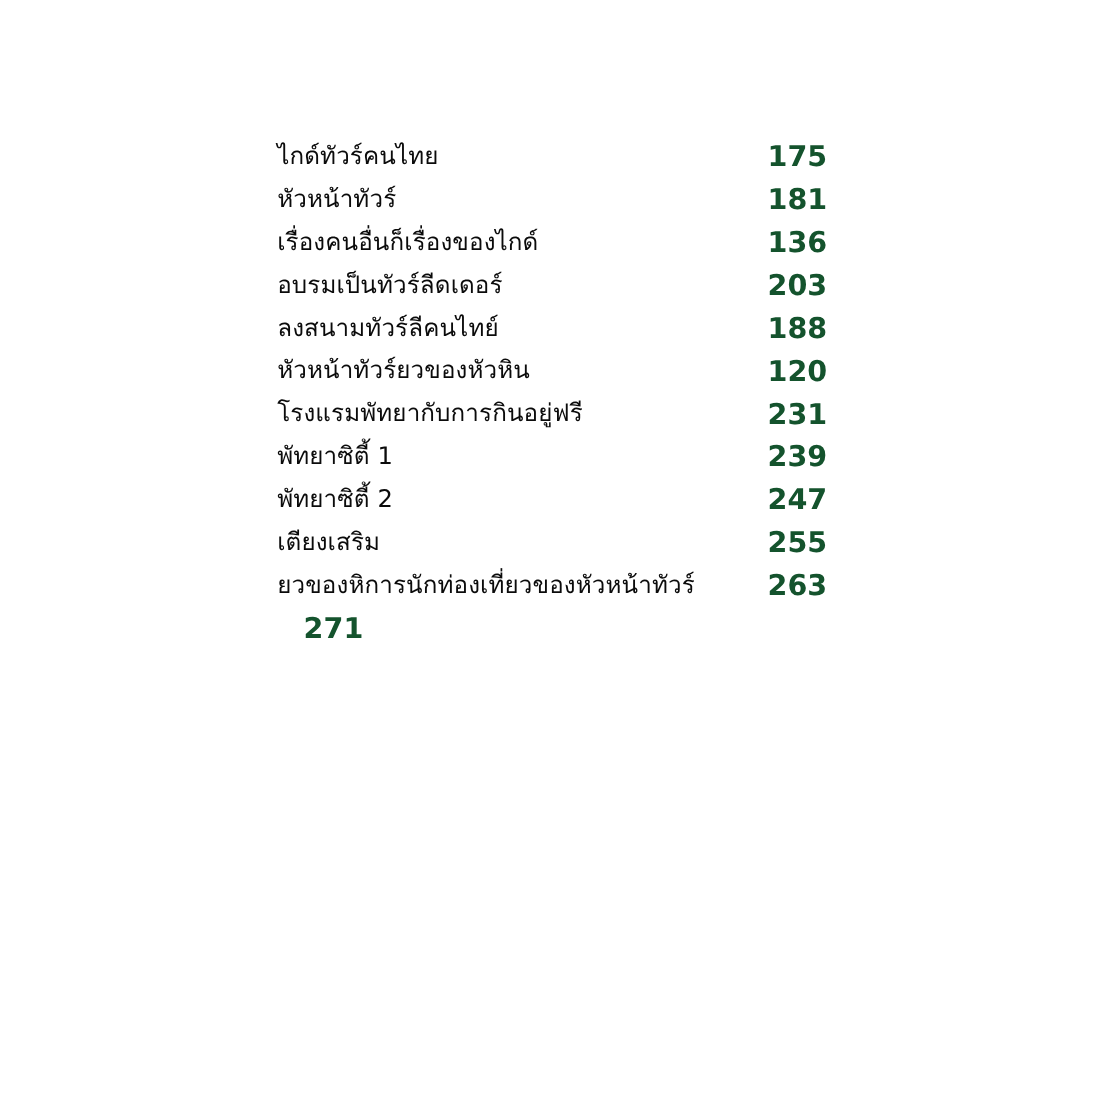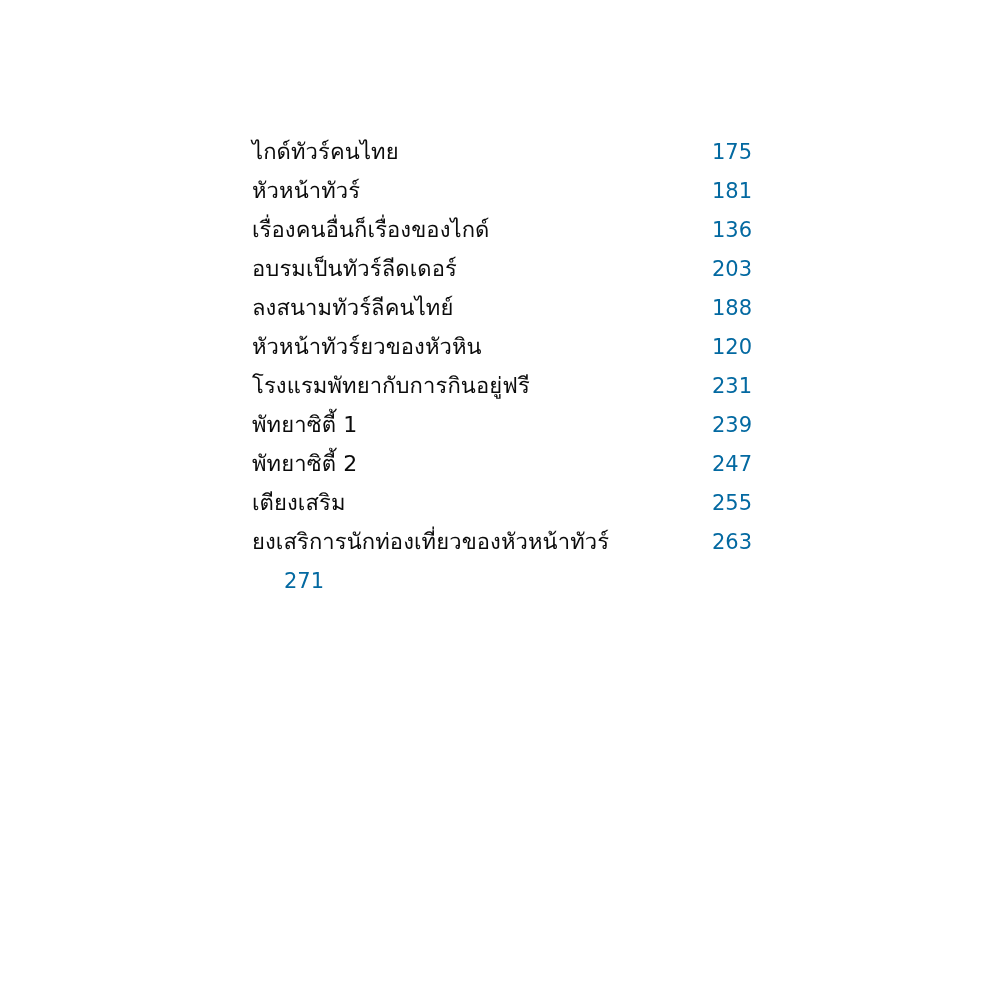--- a/index.html
+++ b/index.html
@@ -20,36 +20,36 @@
     background: #ffffff;
   }
   .toc {
     position: absolute;
     left: 252px;
     top: 128px;
     width: 500px;
   }
   .toc-row {
     display: flex;
-    align-items: flex-end;
+    align-items: flex-start;
     justify-content: space-between;
     height: 39px;
   }
   .toc-title {
     font-size: 22px;
     line-height: 30px;
     color: #0b0b0b;
     white-space: nowrap;
     letter-spacing: 0.1px;
   }
   .toc-page {
-    font-size: 21px;
+    font-size: 26px;
     line-height: 30px;
-    font-weight: normal;
-    color: #0369a1;
+    font-weight: bold;
+    color: #14532d;
     text-align: right;
     min-width: 48px;
     margin-left: 24px;
   }
 </style>
 </head>
 <body>
 
 <div class="page">
   <div class="toc">
@@ -98,21 +98,21 @@
       <span class="toc-title">พัทยาซิตี้ 2</span>
       <span class="toc-page">247</span>
     </div>
 
     <div class="toc-row">
       <span class="toc-title">เตียงเสริม</span>
       <span class="toc-page">255</span>
     </div>
 
     <div class="toc-row">
-      <span class="toc-title">ยงเสริการนักท่องเที่ยวของหัวหน้าทัวร์</span>
+      <span class="toc-title">ยวของหิการนักท่องเที่ยวของหัวหน้าทัวร์</span>
       <span class="toc-page">263</span>
     </div>
 
     <div class="toc-row">
       <span class="toc-page">271</span>
     </div>
 
   </div>
 </div>
 

